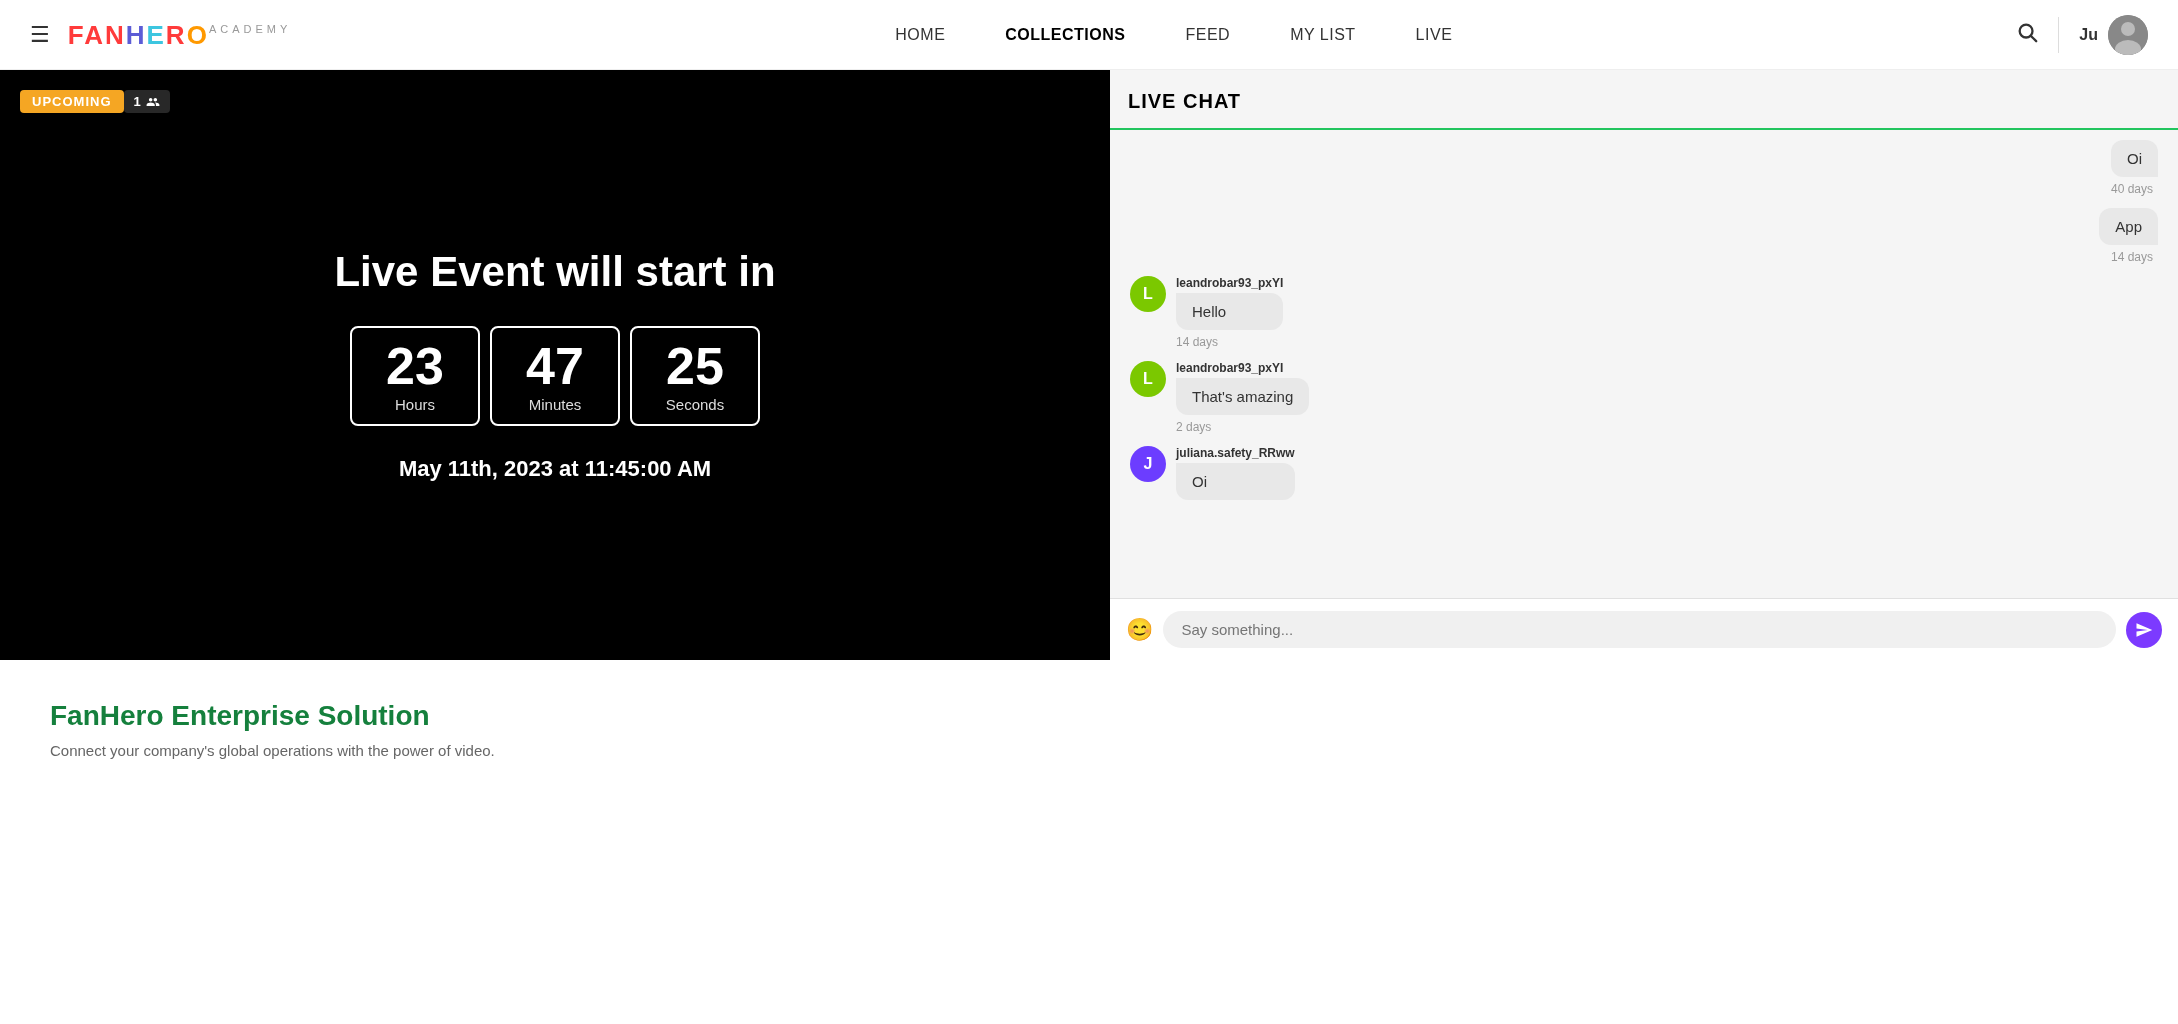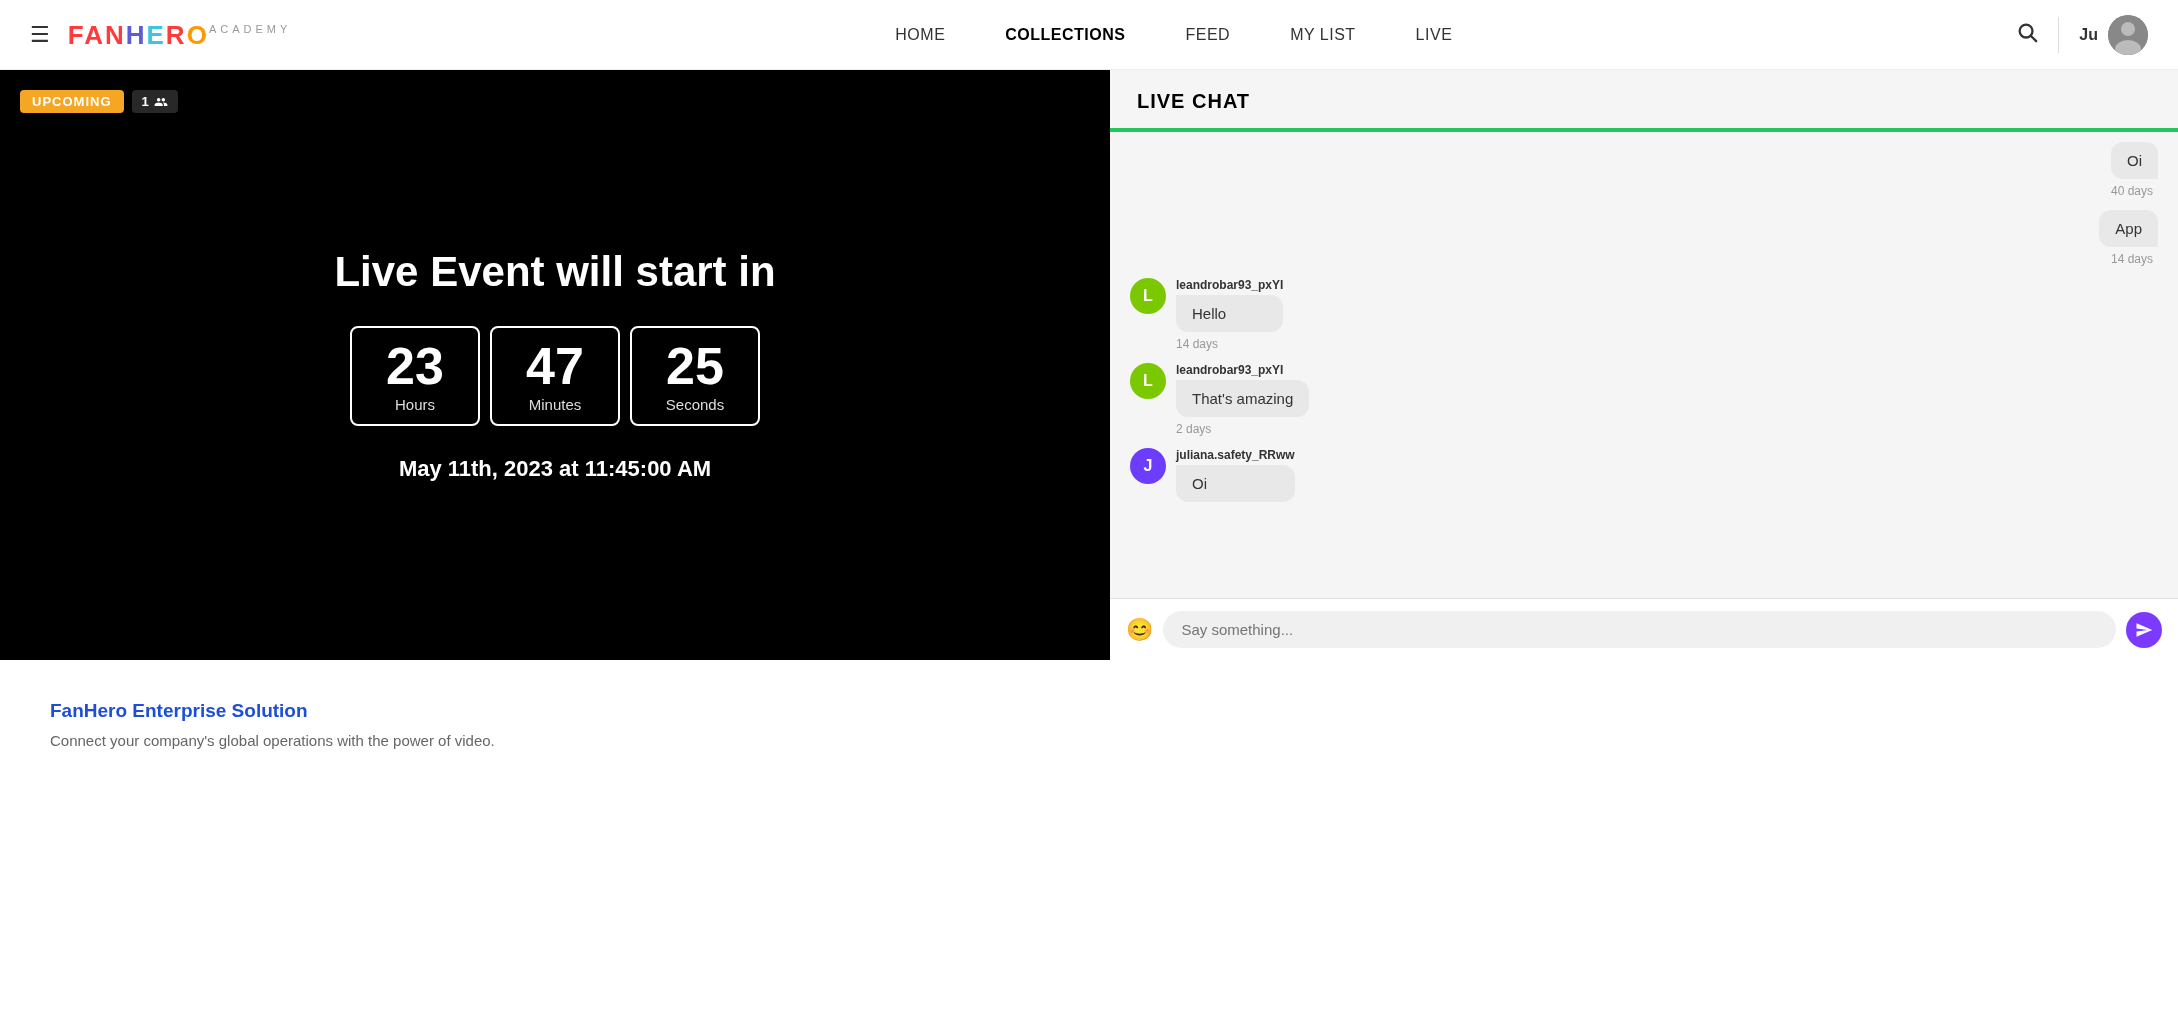--- a/index.html
+++ b/index.html
@@ -97,21 +97,20 @@
       font-size: 16px;
       color: #fff;
       font-weight: 700;
     }
     .upcoming-badge {
       position: absolute;
       top: 20px;
       left: 20px;
       display: flex;
       align-items: center;
-      gap: 8px;
     }
     .badge-upcoming {
       background: #f5a623;
       color: #fff;
       font-size: 13px;
       font-weight: 700;
       padding: 4px 12px;
       border-radius: 4px;
       letter-spacing: 1px;
     }
@@ -162,41 +161,41 @@
       font-size: 15px;
       font-weight: 400;
       margin-top: 4px;
       color: #ddd;
     }
     .countdown-date {
       font-size: 22px;
       font-weight: 700;
     }
     .below-title {
-      font-size: 19px;
+      font-size: 28px;
       font-weight: 800;
-      color: #1d4ed8;
+      color: #15803d;
       margin-bottom: 10px;
     }
     .below-desc {
       font-size: 15px;
       color: #666;
     }
 
     
     .chat-panel {
       flex: 1;
       background: #f5f5f5;
       display: flex;
       flex-direction: column;
     }
     .chat-header {
-      padding: 20px 27px 15px;
+      padding: 20px 18px 15px;
       background: #f5f5f5;
-      border-bottom: 4px solid #22c55e;
+      border-bottom: 2px solid #22c55e;
     }
     .chat-title {
       font-size: 20px;
       font-weight: 700;
       color: #000;
       letter-spacing: 1px;
     }
     .chat-messages {
       flex: 1;
       overflow-y: auto;

